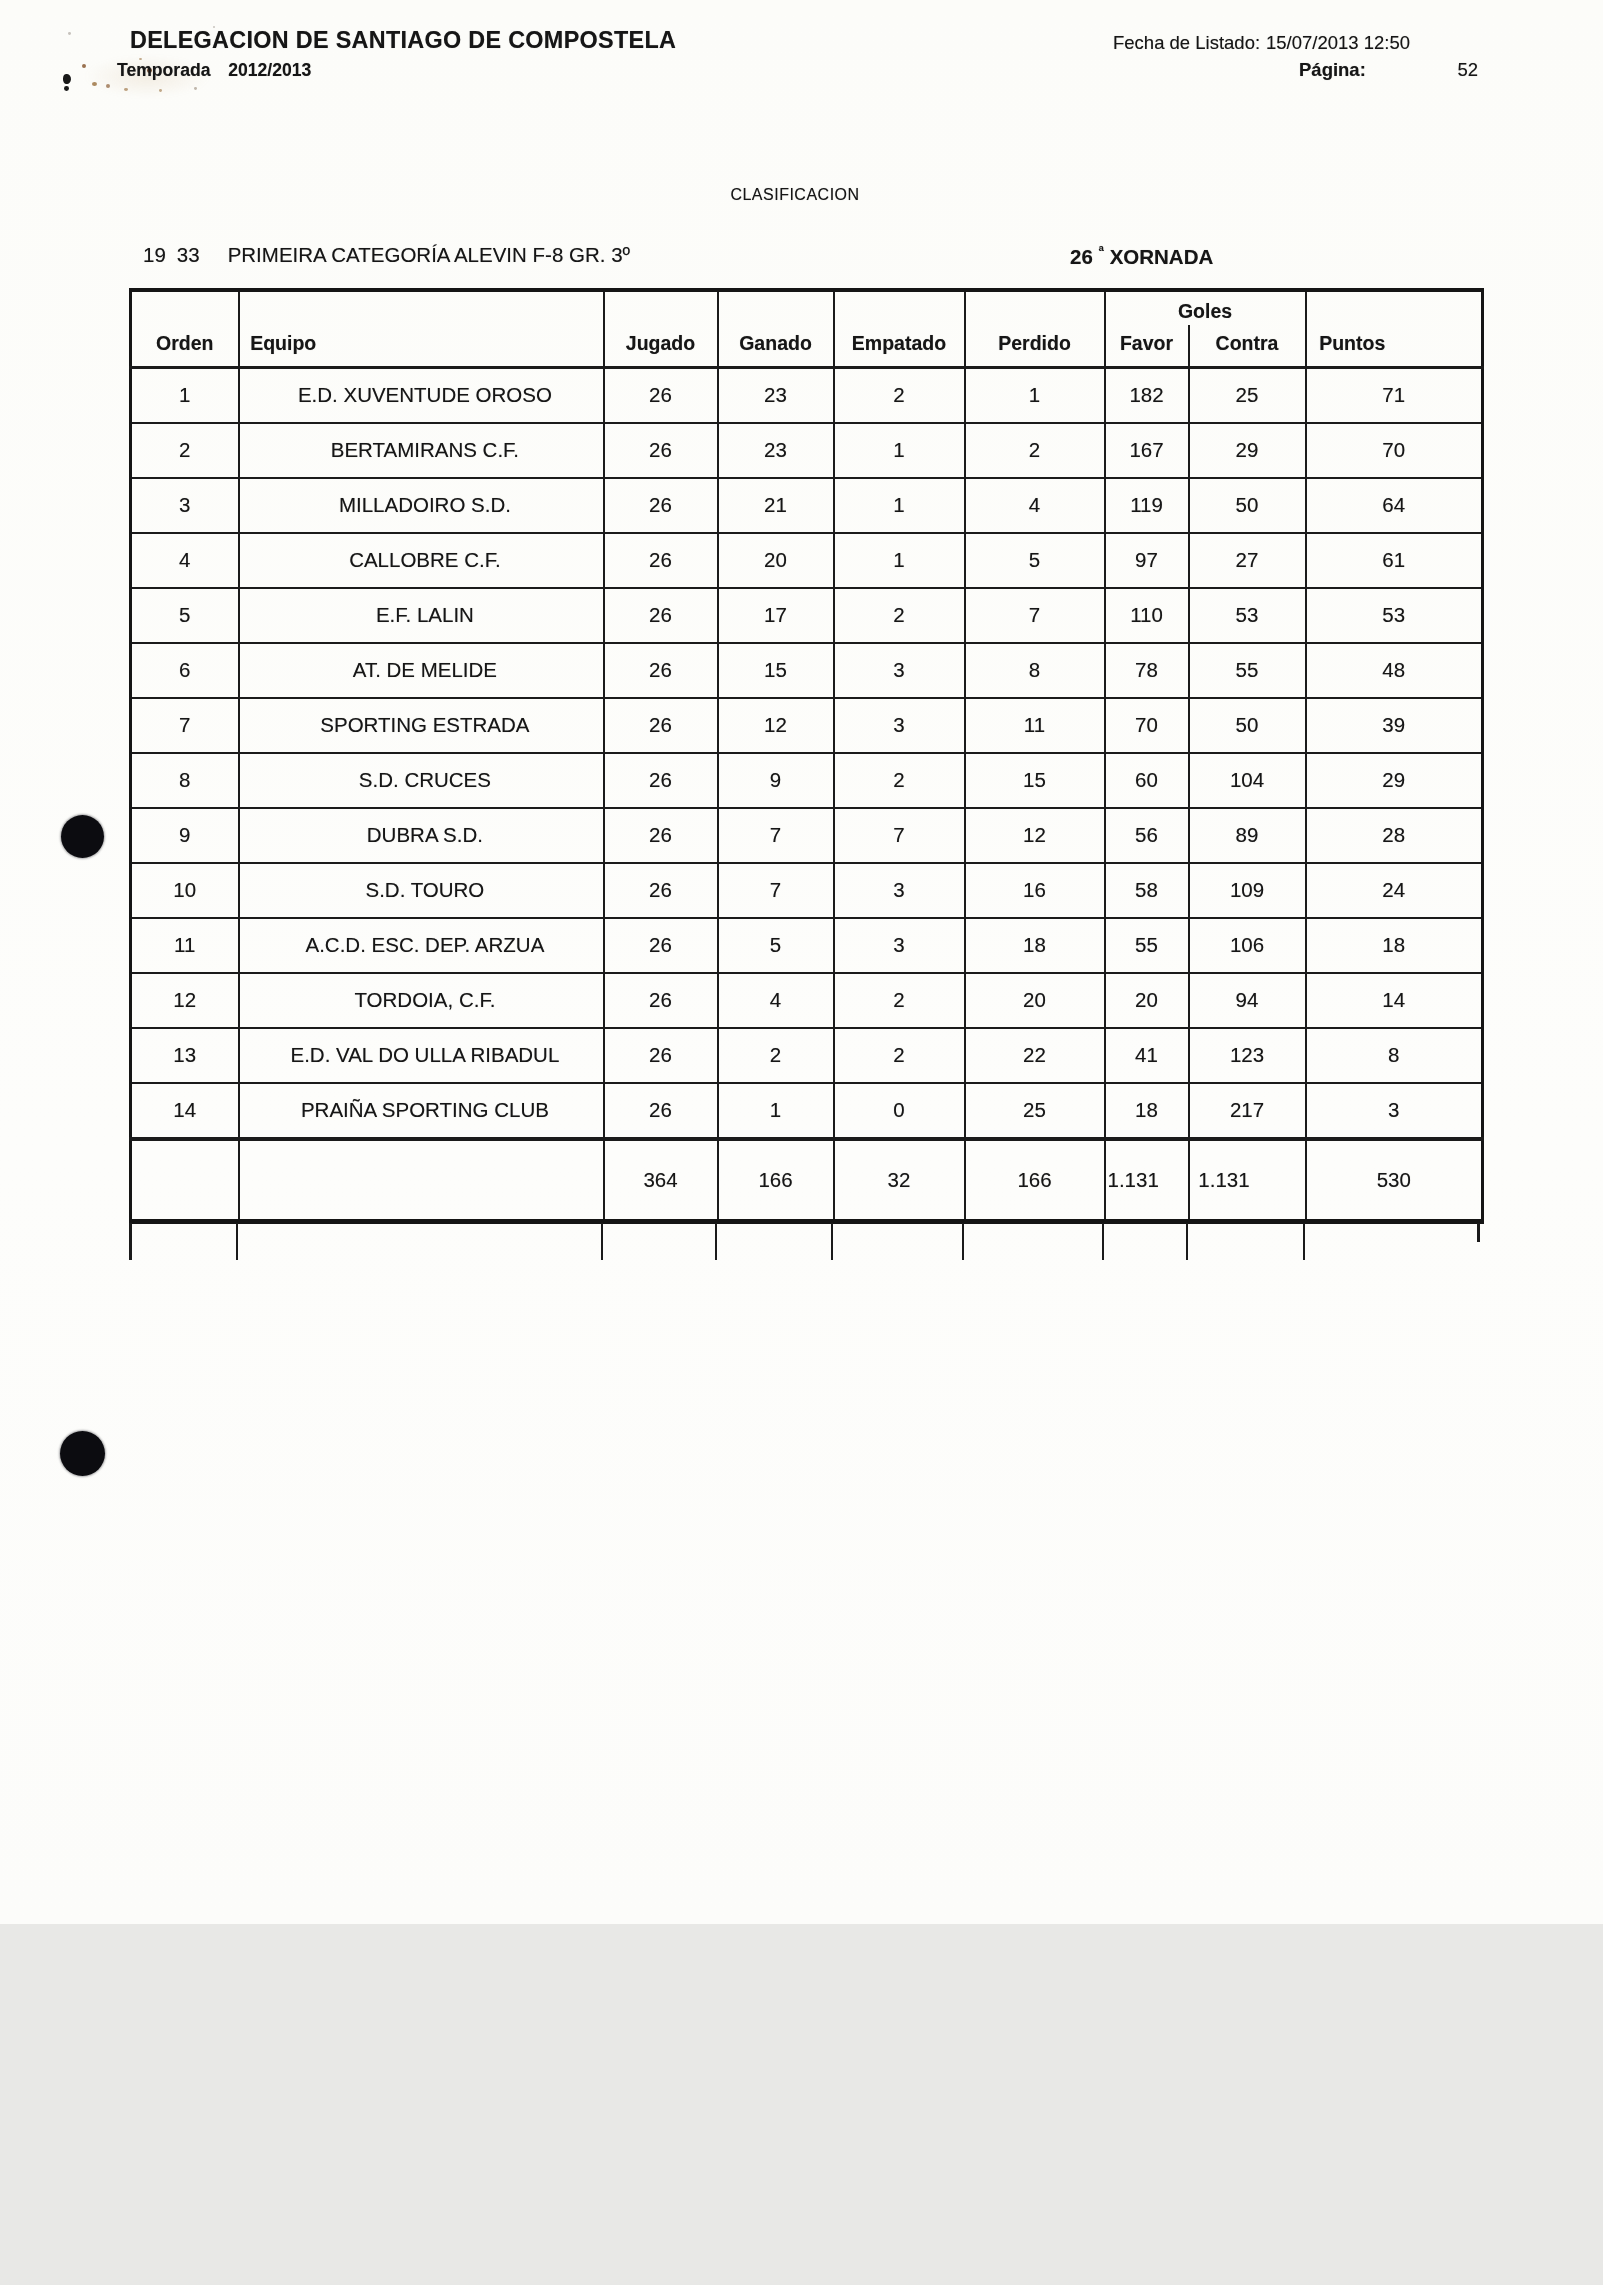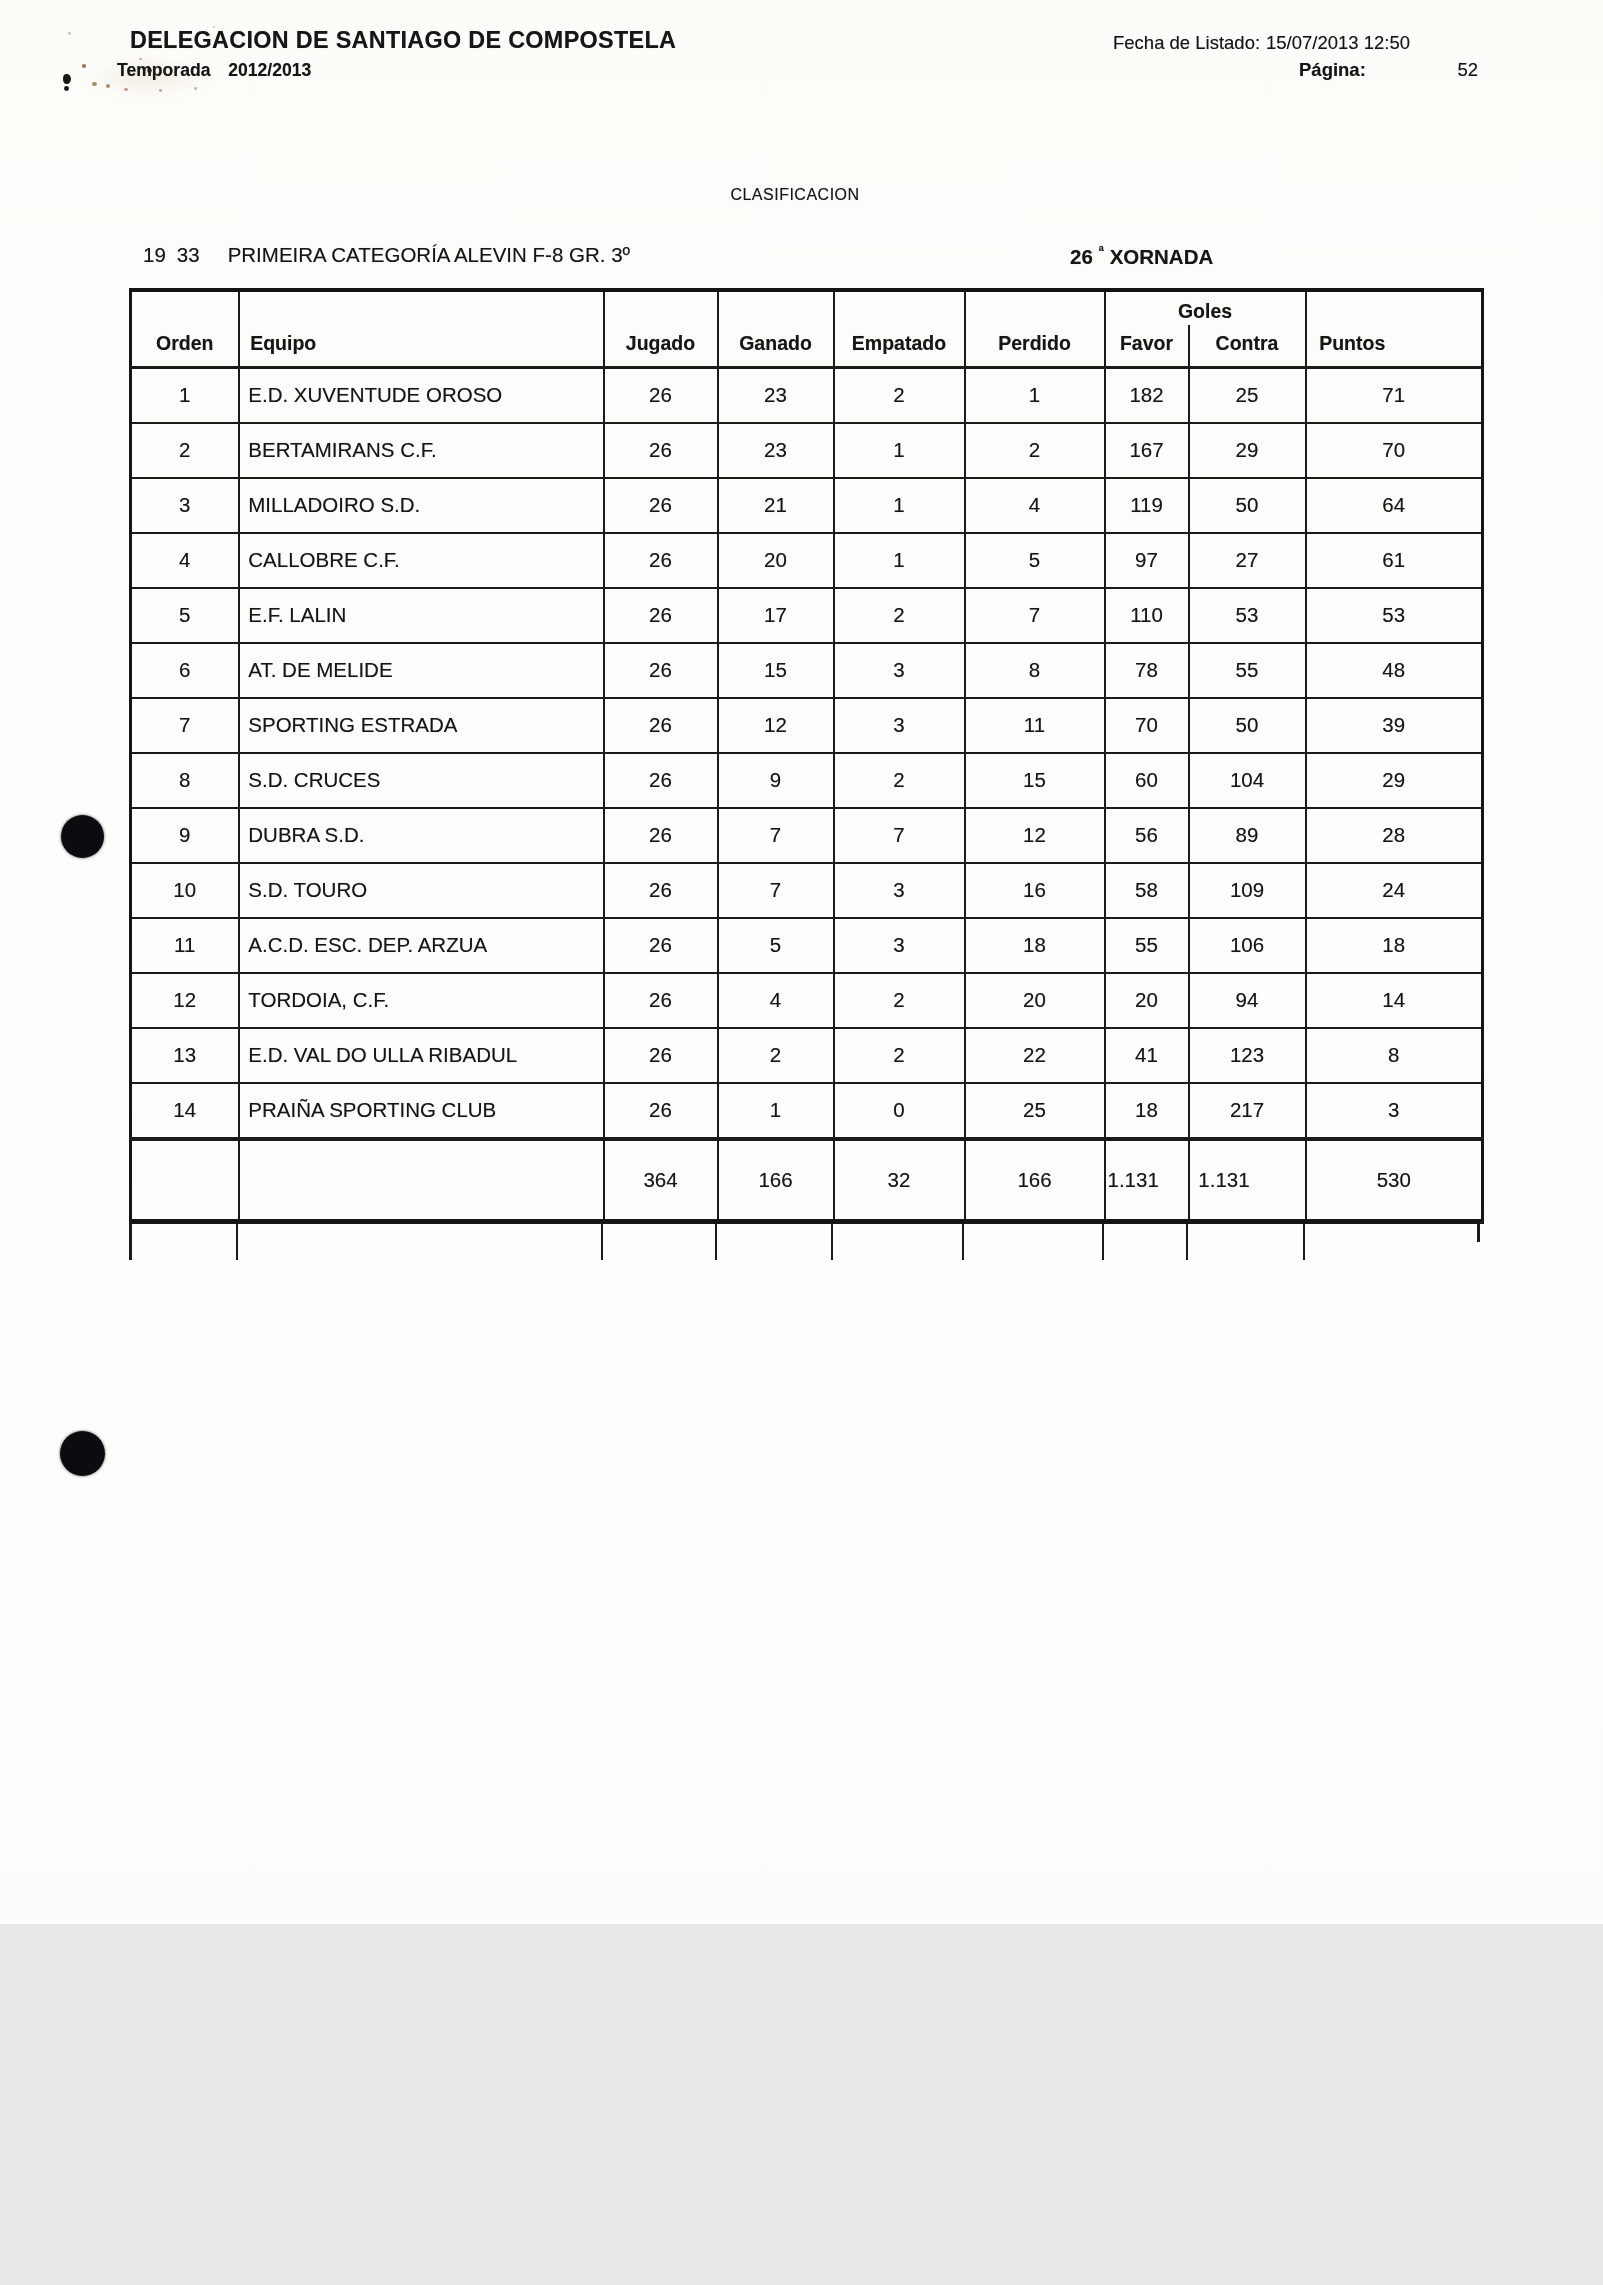--- a/index.html
+++ b/index.html
@@ -37,21 +37,21 @@
   tr.hr1 { height:35px; } tr.hr2 { height:42px; }
   .rs { vertical-align:bottom; padding-bottom:10.7px; }
   .h-goles { border-bottom-style:hidden; vertical-align:bottom; padding-bottom:2px; text-align:center; }
   .hr2 th { border-top-style:hidden; vertical-align:bottom; padding-bottom:10.7px; text-align:center; }
   .bl-hidden { border-left-style:hidden; }
   .h-orden { text-align:center; }
   .h-equipo { text-align:left; padding-left:10.7px; }
   .h-num { text-align:center; }
   .h-puntos { text-align:left; padding-left:12.7px; }
   .standings tbody td { height:51px; font-size:20.5px; text-align:center; }
-  .standings tbody td.equipo { text-align:left; padding-left:8.8px; }
+  .standings tbody td.equipo { text-align:center; padding-left:8.8px; }
   tr.totals td { height:76px; border-top-width:4.9px; font-size:20.5px; }
   tr.totals td.t-favor { text-align:left; padding-left:2px; }
   tr.totals td.t-contra { text-align:left; padding-left:8.8px; }
 
   
   .stubs { position:relative; height:43px; }
   .stub { position:absolute; top:-1px; width:2px; height:37px; background:#1b1b1b; }
   .stub.thick { width:2.9px; }
   .stub.short { height:19.5px; }
 

